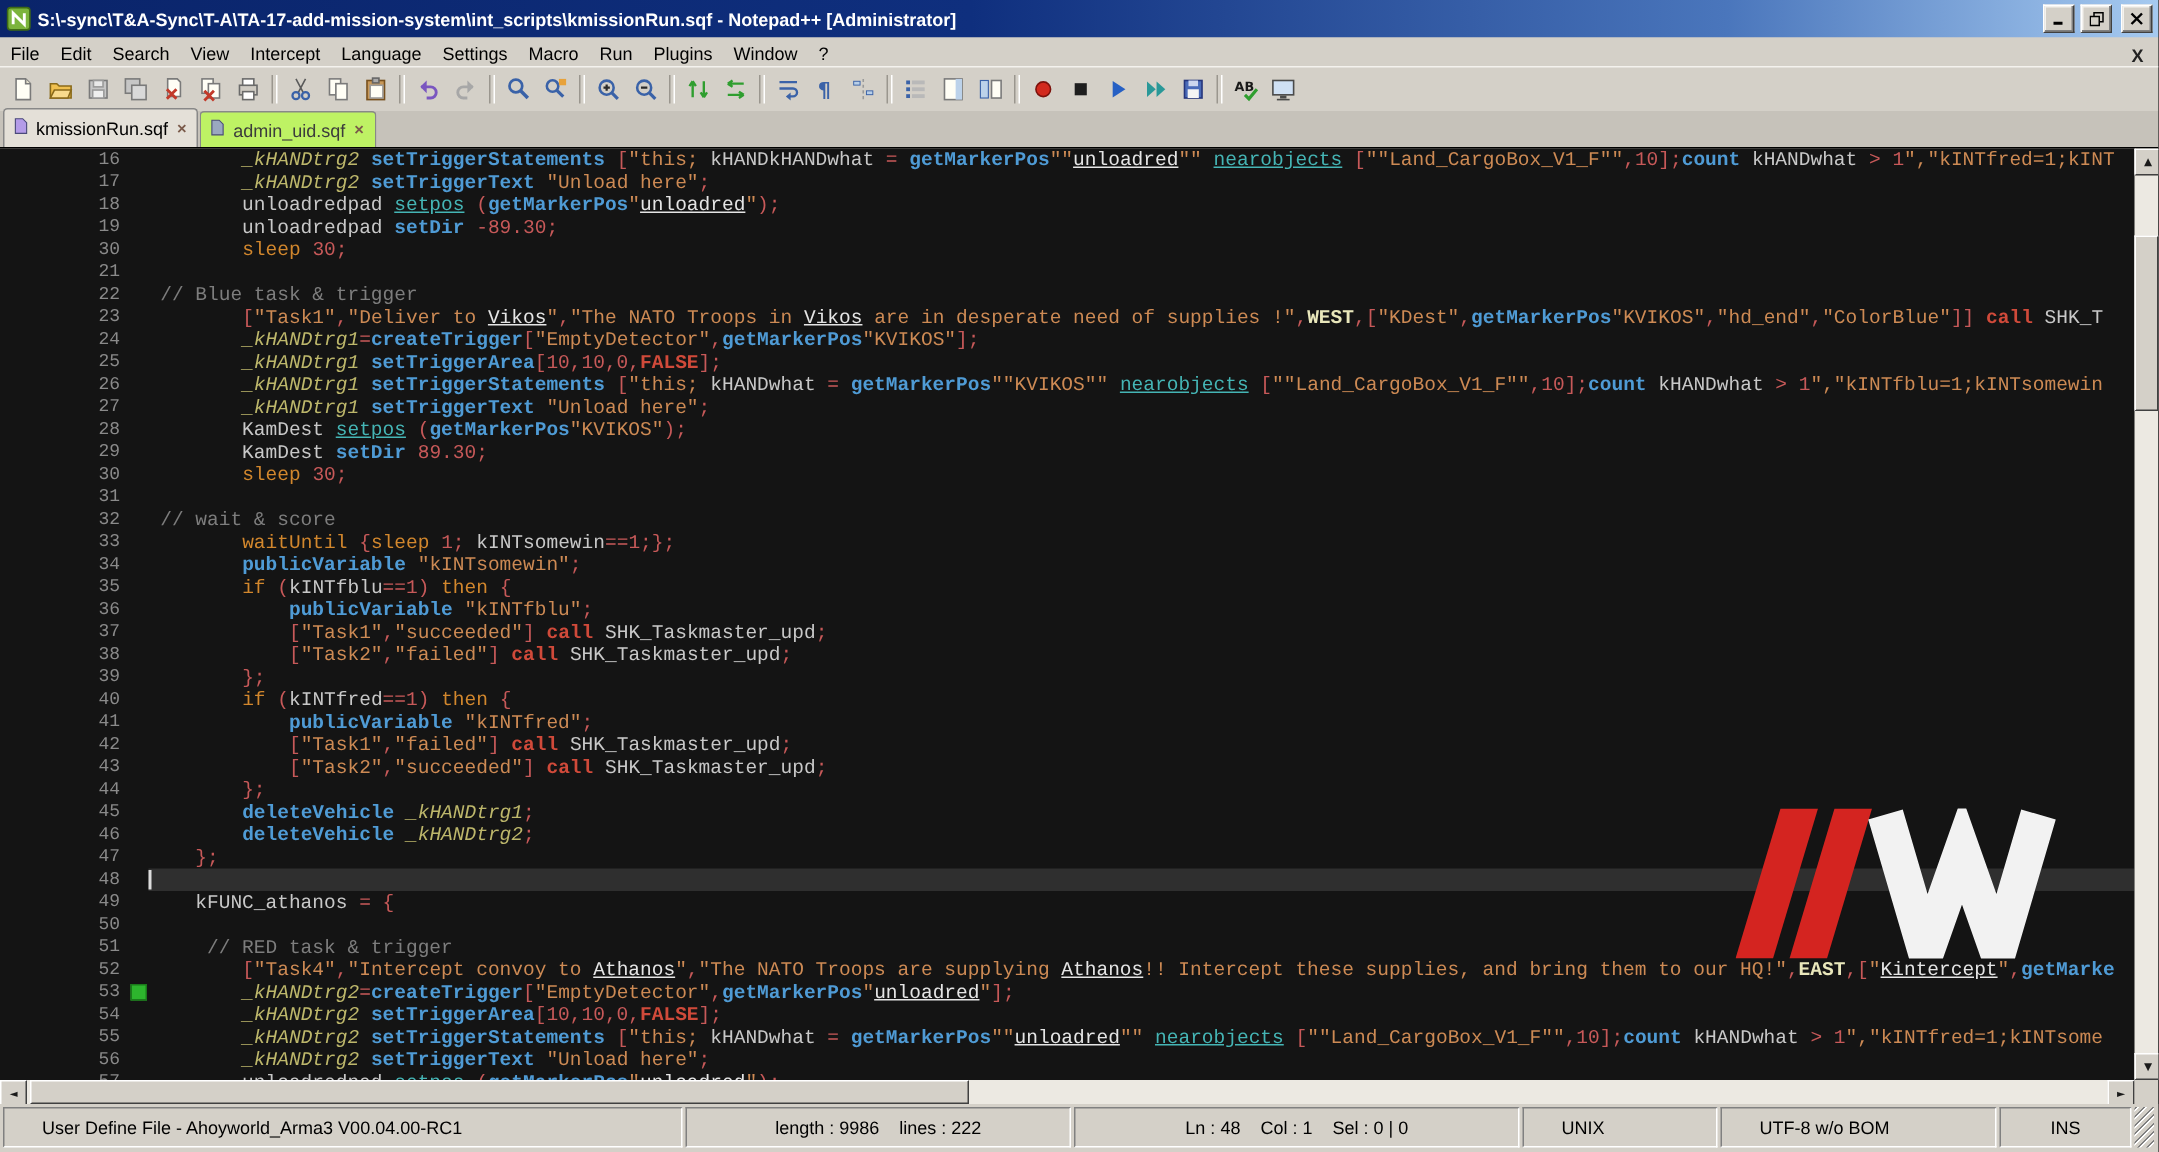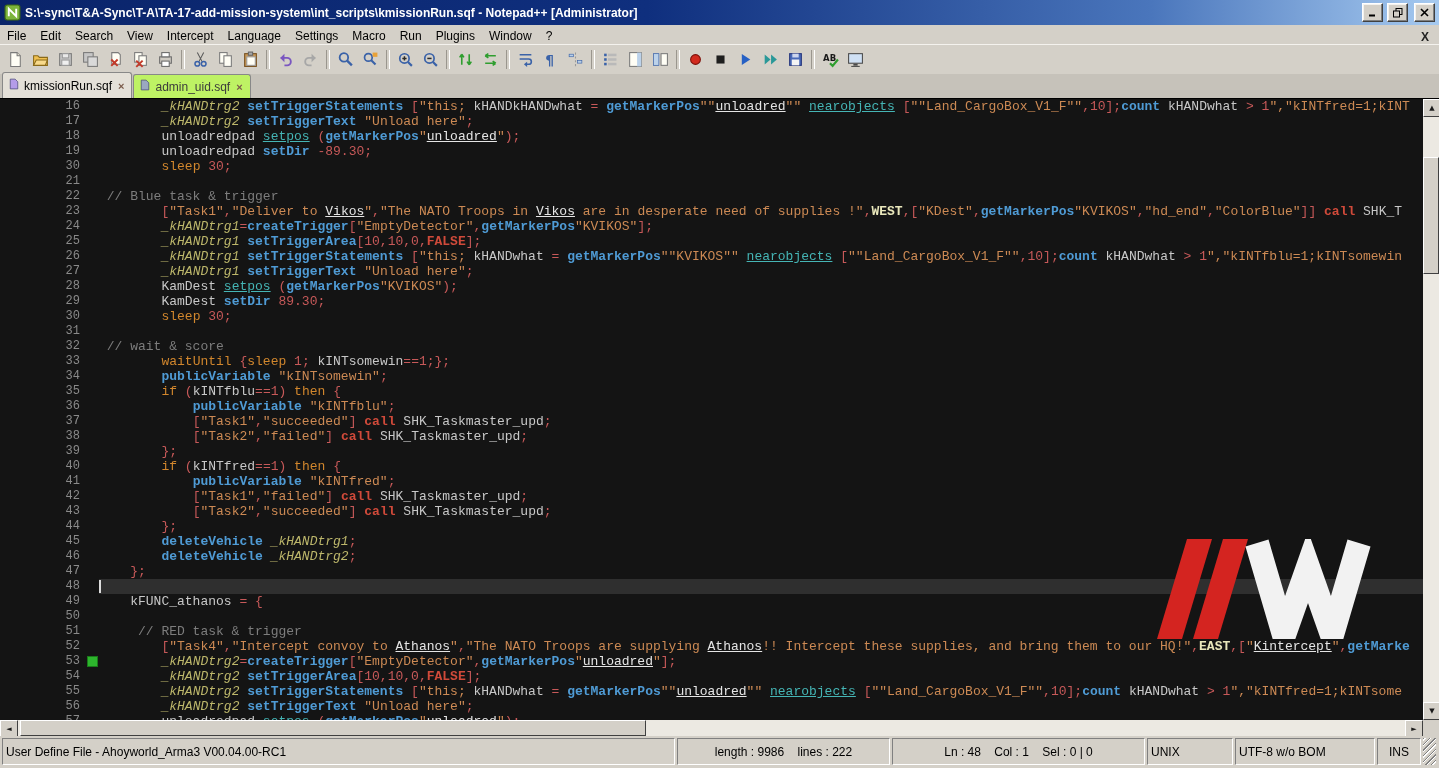--- a/index.html
+++ b/index.html
@@ -61,21 +61,21 @@
   .sb-track{flex:1;position:relative;}
   .sb-thumb{position:absolute;left:0;right:0;top:40px;height:115px;background:#d4d0c8;border:1px solid;border-color:#ffffff #404040 #404040 #ffffff;}
   .hscroll{position:absolute;left:0;bottom:0;right:16px;height:16px;background:#ece9e2;display:flex;}
   .hs-btn{width:16px;height:16px;flex:none;background:#d4d0c8;border:1px solid;border-color:#ffffff #404040 #404040 #ffffff;font-size:7px;display:flex;align-items:center;justify-content:center;color:#1a1a1a;font-family:"DejaVu Sans",sans-serif;}
   .htrack{flex:1;position:relative;}
   .hthumb{position:absolute;top:0;bottom:0;left:2px;width:45%;background:#d4d0c8;border:1px solid;border-color:#ffffff #404040 #404040 #ffffff;}
   .corner{position:absolute;right:0;bottom:0;width:16px;height:16px;background:#d4d0c8;}
 
   
   .statusbar{height:27px;flex:none;display:flex;align-items:stretch;gap:2px;padding:2px 3px 3px 2px;font-size:12px;background:#d4d0c8;color:#000;}
-  .sb-panel{border:1px solid;border-color:#808080 #ffffff #ffffff #808080;display:flex;align-items:center;padding:0 3px;white-space:pre;overflow:hidden;}
+  .sb-panel{border:1px solid;border-color:#808080 #ffffff #ffffff #808080;display:flex;align-items:center;padding:0 25px;white-space:pre;overflow:hidden;}
   .sb-doc{flex:1;}
   .sb-len{width:205px;justify-content:center;}
   .sb-pos{width:245px;justify-content:center;}
   .sb-eol{width:78px;}
   .sb-enc{width:132px;}
   .sb-ins{width:36px;justify-content:center;}
   .sb-grip{width:13px;background:repeating-linear-gradient(315deg,#d4d0c8 0 2px,#ffffff 2px 3px,#808080 3px 4px);}
 </style>
 </head>
 <body>

